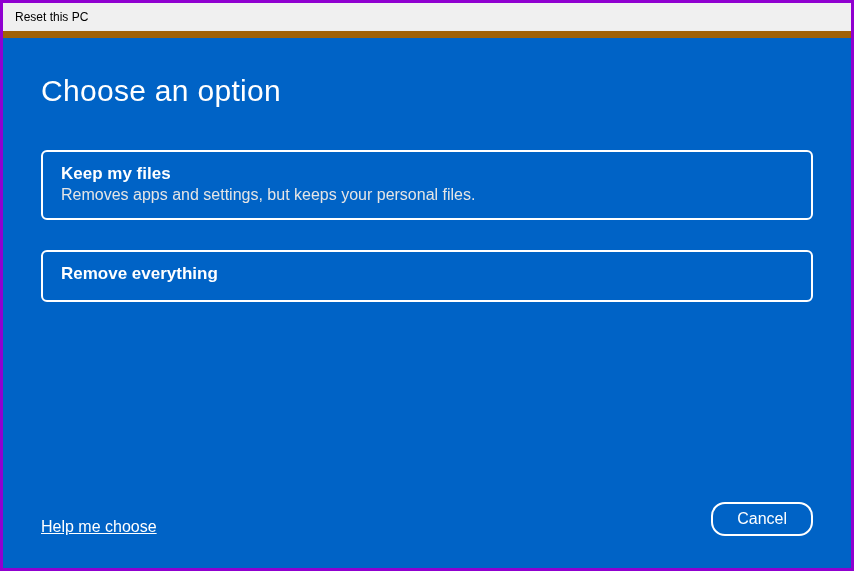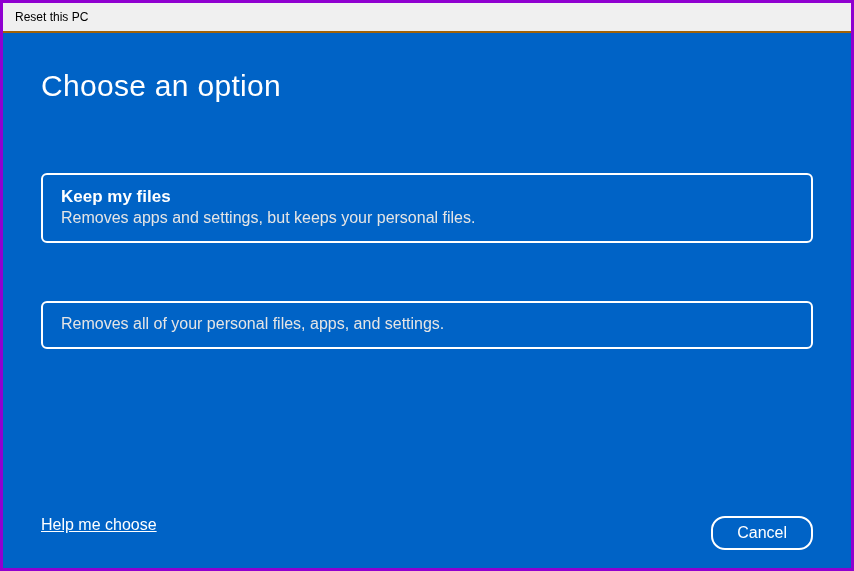--- a/index.html
+++ b/index.html
@@ -12,34 +12,33 @@
       width: 854px;
       height: 571px;
       background: #fff;
       border: 3px solid #9000d0;
       display: flex;
       flex-direction: column;
       overflow: hidden;
     }
     .titlebar {
       background: #f0f0f0;
-      border-bottom: 2px solid #a16207;
+      border-bottom: 7px solid #a16207;
       padding: 7px 12px;
       font-size: 12px;
       color: #000;
     }
     .main {
       background: #0063c6;
       flex: 1;
       color: #fff;
-      padding: 36px 38px 18px 38px;
+      padding: 36px 38px 32px 38px;
       display: flex;
       flex-direction: column;
       position: relative;
-      gap: 28px;
     }
     .heading {
       font-size: 30px;
       font-weight: 300;
       margin-bottom: 42px;
       letter-spacing: 0.3px;
     }
     .option {
       border: 2px solid #fff;
       border-radius: 6px;
@@ -54,21 +53,21 @@
     }
     .option-desc {
       font-size: 16px;
       font-weight: 300;
       color: #e5e5e5;
     }
     .footer {
       margin-top: auto;
       display: flex;
       justify-content: space-between;
-      align-items: flex-start;
+      align-items: flex-end;
     }
     .help-link {
       font-size: 16px;
       color: #fff;
       text-decoration: underline;
       cursor: pointer;
       font-weight: 300;
     }
     .cancel-btn {
       border: 2px solid #fff;
@@ -91,20 +90,20 @@
 
 <div class="main">
   <h1 class="heading">Choose an option</h1>
 
   <div class="option">
     <div class="option-title">Keep my files</div>
     <div class="option-desc">Removes apps and settings, but keeps your personal files.</div>
   </div>
 
   <div class="option">
-    <div class="option-desc">Removes all of your personal files, apps, and settings.</div>
+    <div class="option-title">Remove everything</div>
   </div>
 
   <div class="footer">
     <a class="help-link">Help me choose</a>
     <button class="cancel-btn">Cancel</button>
   </div>
 </div>
 
 </body></html>

